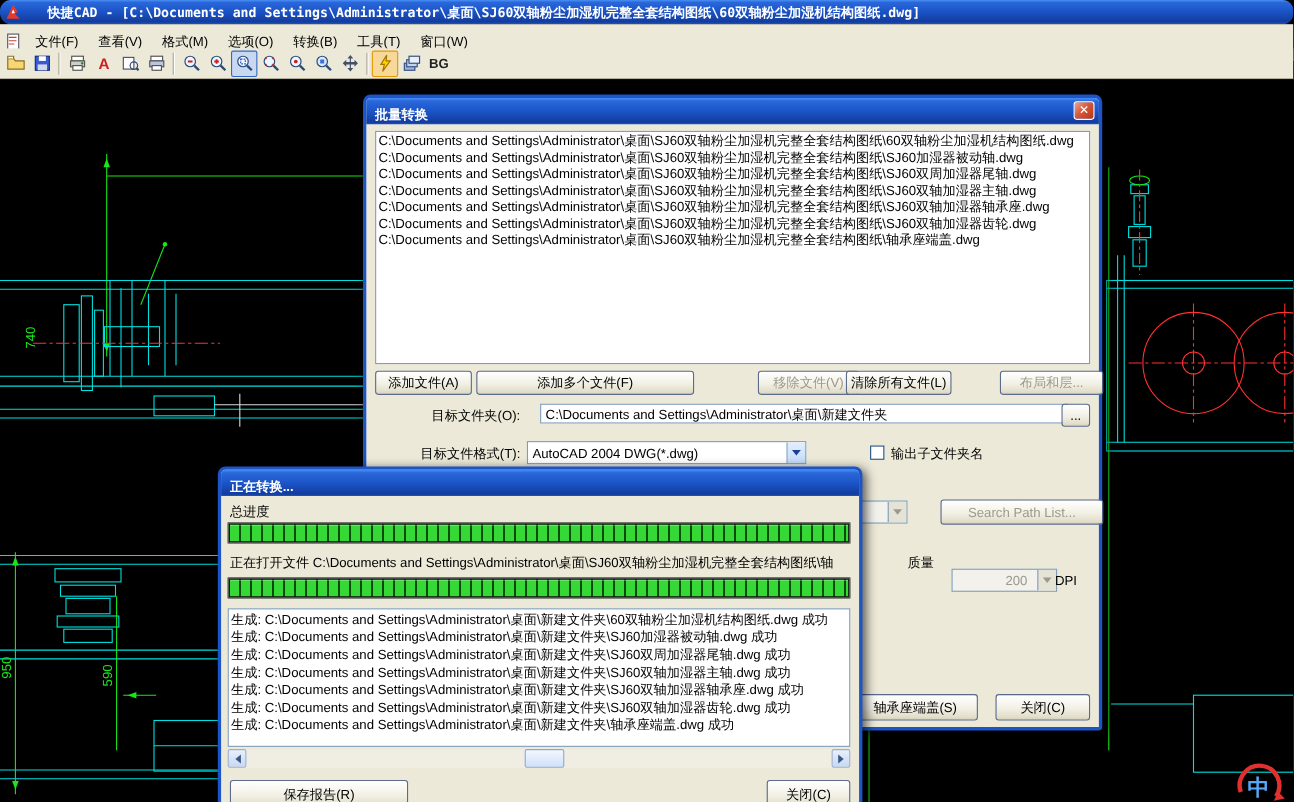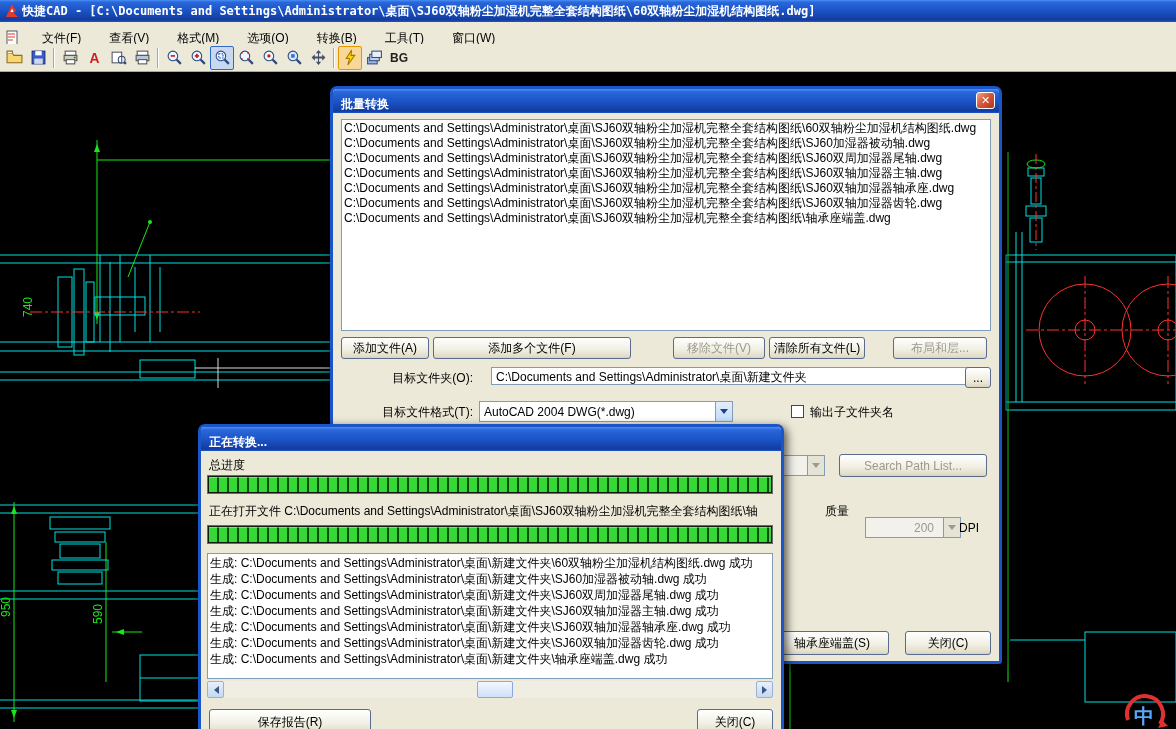--- a/index.html
+++ b/index.html
@@ -3,27 +3,27 @@
 <meta charset="utf-8">
 <style>
   * { margin:0; padding:0; box-sizing:border-box; }
   html,body { width:1176px; height:729px; overflow:hidden; background:#000; }
   body { font-family:"Liberation Sans","DejaVu Sans",sans-serif; font-size:12px; color:#000; }
   #screen { position:relative; width:1176px; height:729px; overflow:hidden; background:#000; }
 
   
   #titlebar { position:absolute; left:0; top:0; width:1176px; height:22px;
     background:linear-gradient(180deg,#4890f4 0%,#2a67da 10%,#1c55c8 45%,#123c9e 90%,#1c55c8 100%);
-    display:flex; align-items:center; gap:2px; padding:0 4px; }
+    display:flex; align-items:center; gap:23px; padding:0 4px;border-radius:10px; }
   #titlebar .ttext { color:#fff; font-family:"DejaVu Sans Mono","Liberation Mono",monospace;
     font-weight:bold; font-size:12px; white-space:nowrap; overflow:hidden; }
   .appicon { width:16px; height:16px; flex:0 0 16px; }
 
   #menubar { position:absolute; left:0; top:22px; width:1176px; height:22px; background:#ECE9D8;
-    display:flex; align-items:center; gap:12px; padding:16px 4px; border-bottom:1px solid #fff; }
+    display:flex; align-items:center; gap:2px; padding:16px 4px; border-bottom:1px solid #fff; }
   .menu-item { padding:2px 8px; font-size:12px; cursor:default; }
   .childicon { width:16px; height:16px; margin-right:2px; }
 
   #toolbar { position:absolute; left:0; top:44px; width:1176px; height:28px; background:#ECE9D8;
     display:flex; align-items:center; padding:0 2px; border-bottom:1px solid #ACA899; }
   .tbtn { width:24px; height:24px; display:flex; align-items:center; justify-content:center;
     border:1px solid transparent; border-radius:2px; }
   .tbtn.pressed { border:1px solid #316AC5; background:#c9d8f1; }
   .tbtn.pressed-hot { border:1px solid #e59700; background:#f8d898; }
   .tbtn svg { width:17px; height:17px; }
@@ -46,21 +46,21 @@
   .dlg-body { position:relative; }
 
   .listbox { position:absolute; background:#fff; border:1px solid #7F9DB9; overflow:hidden; padding:1px 2px; }
   .listbox .row { white-space:nowrap; overflow:hidden; font-size:12px; }
   .lb-tight .row { line-height:15px; }
   .lb-log .row { line-height:16px; }
 
   .btn { position:absolute; display:flex; align-items:center; justify-content:center; font-size:12px;
     color:#000; border:1px solid #5a6b8c; border-radius:3px;
     background:linear-gradient(180deg,#ffffff,#f2f0e4 55%,#e2decb 90%,#d6d2be); cursor:pointer; }
-  .btn.disabled { color:#9c9a8c; }
+  .btn.disabled { color:#9c9a8c;margin-left:16px; }
 
   .form-label { position:absolute; font-size:12px; line-height:20px; white-space:nowrap; }
   .r { text-align:right; }
 
   .textfield { position:absolute; background:#fff; border:1px solid #7F9DB9; font-size:12px;
     line-height:18px; padding:0 4px; white-space:nowrap; overflow:hidden; }
 
   .combo { position:absolute; background:#fff; border:1px solid #7F9DB9; display:flex; align-items:center;
     font-size:12px; padding-left:4px; overflow:hidden; }
   .combo .cval { white-space:nowrap; overflow:hidden; flex:1; }

